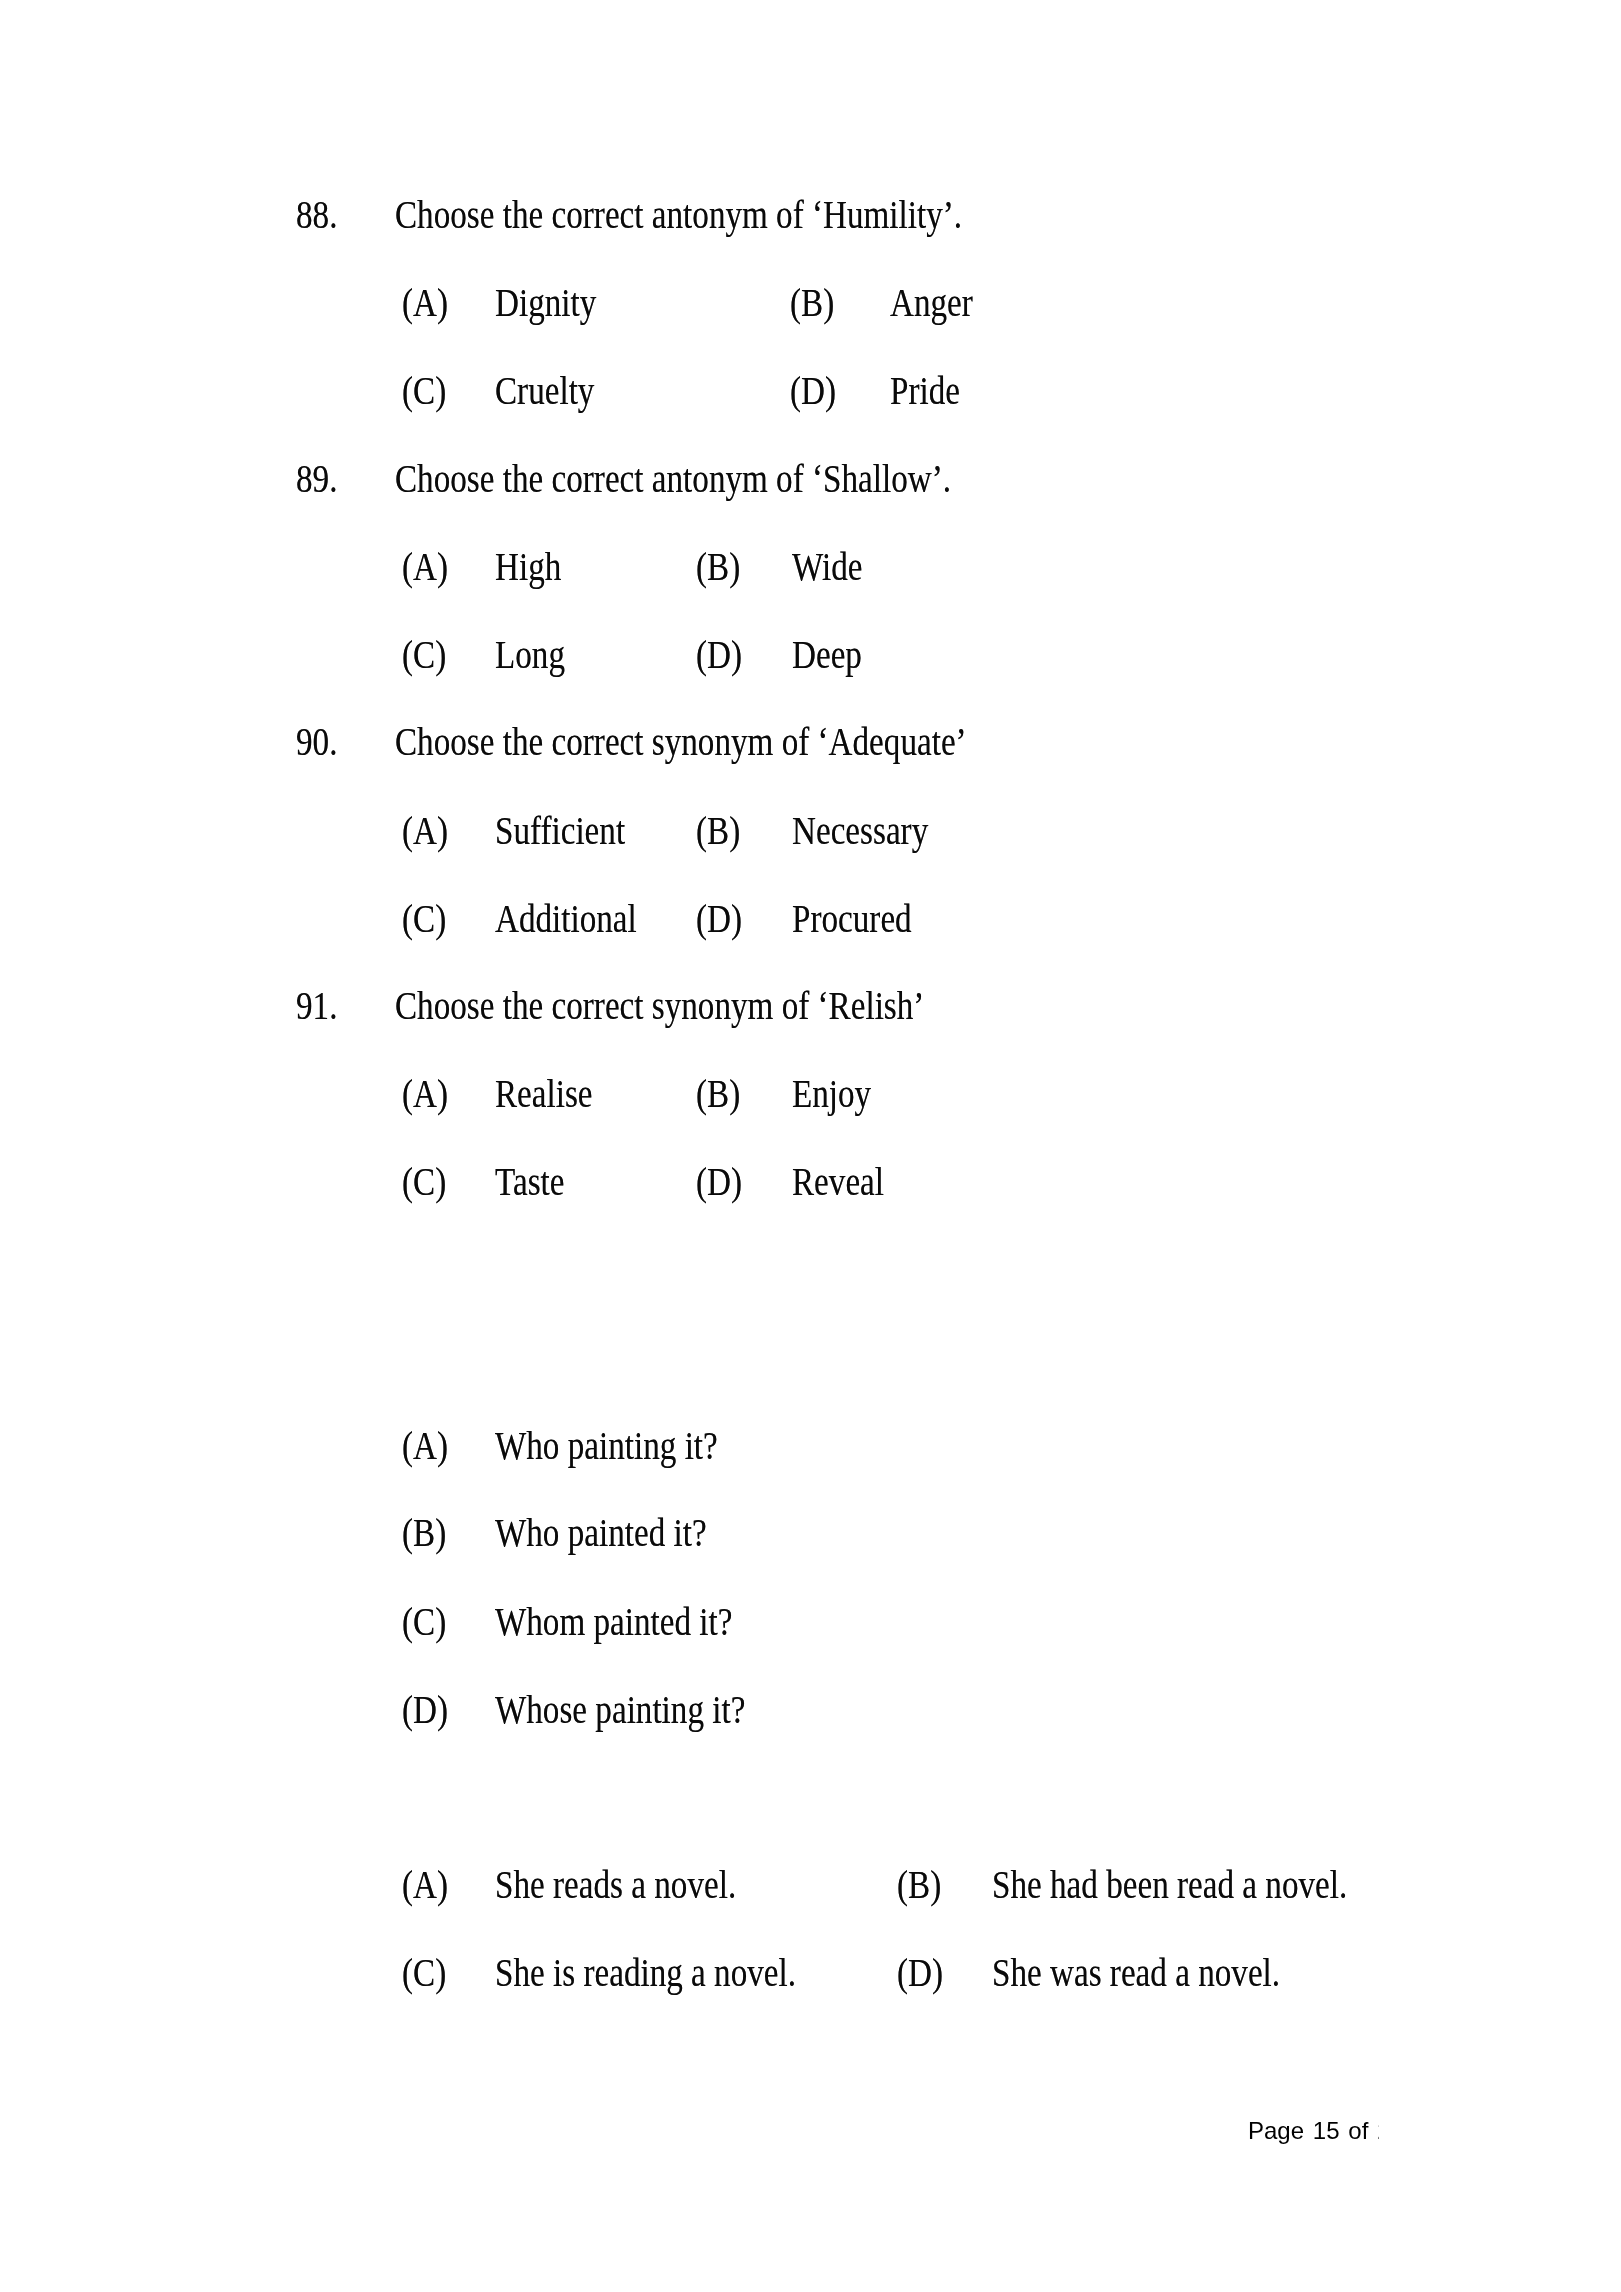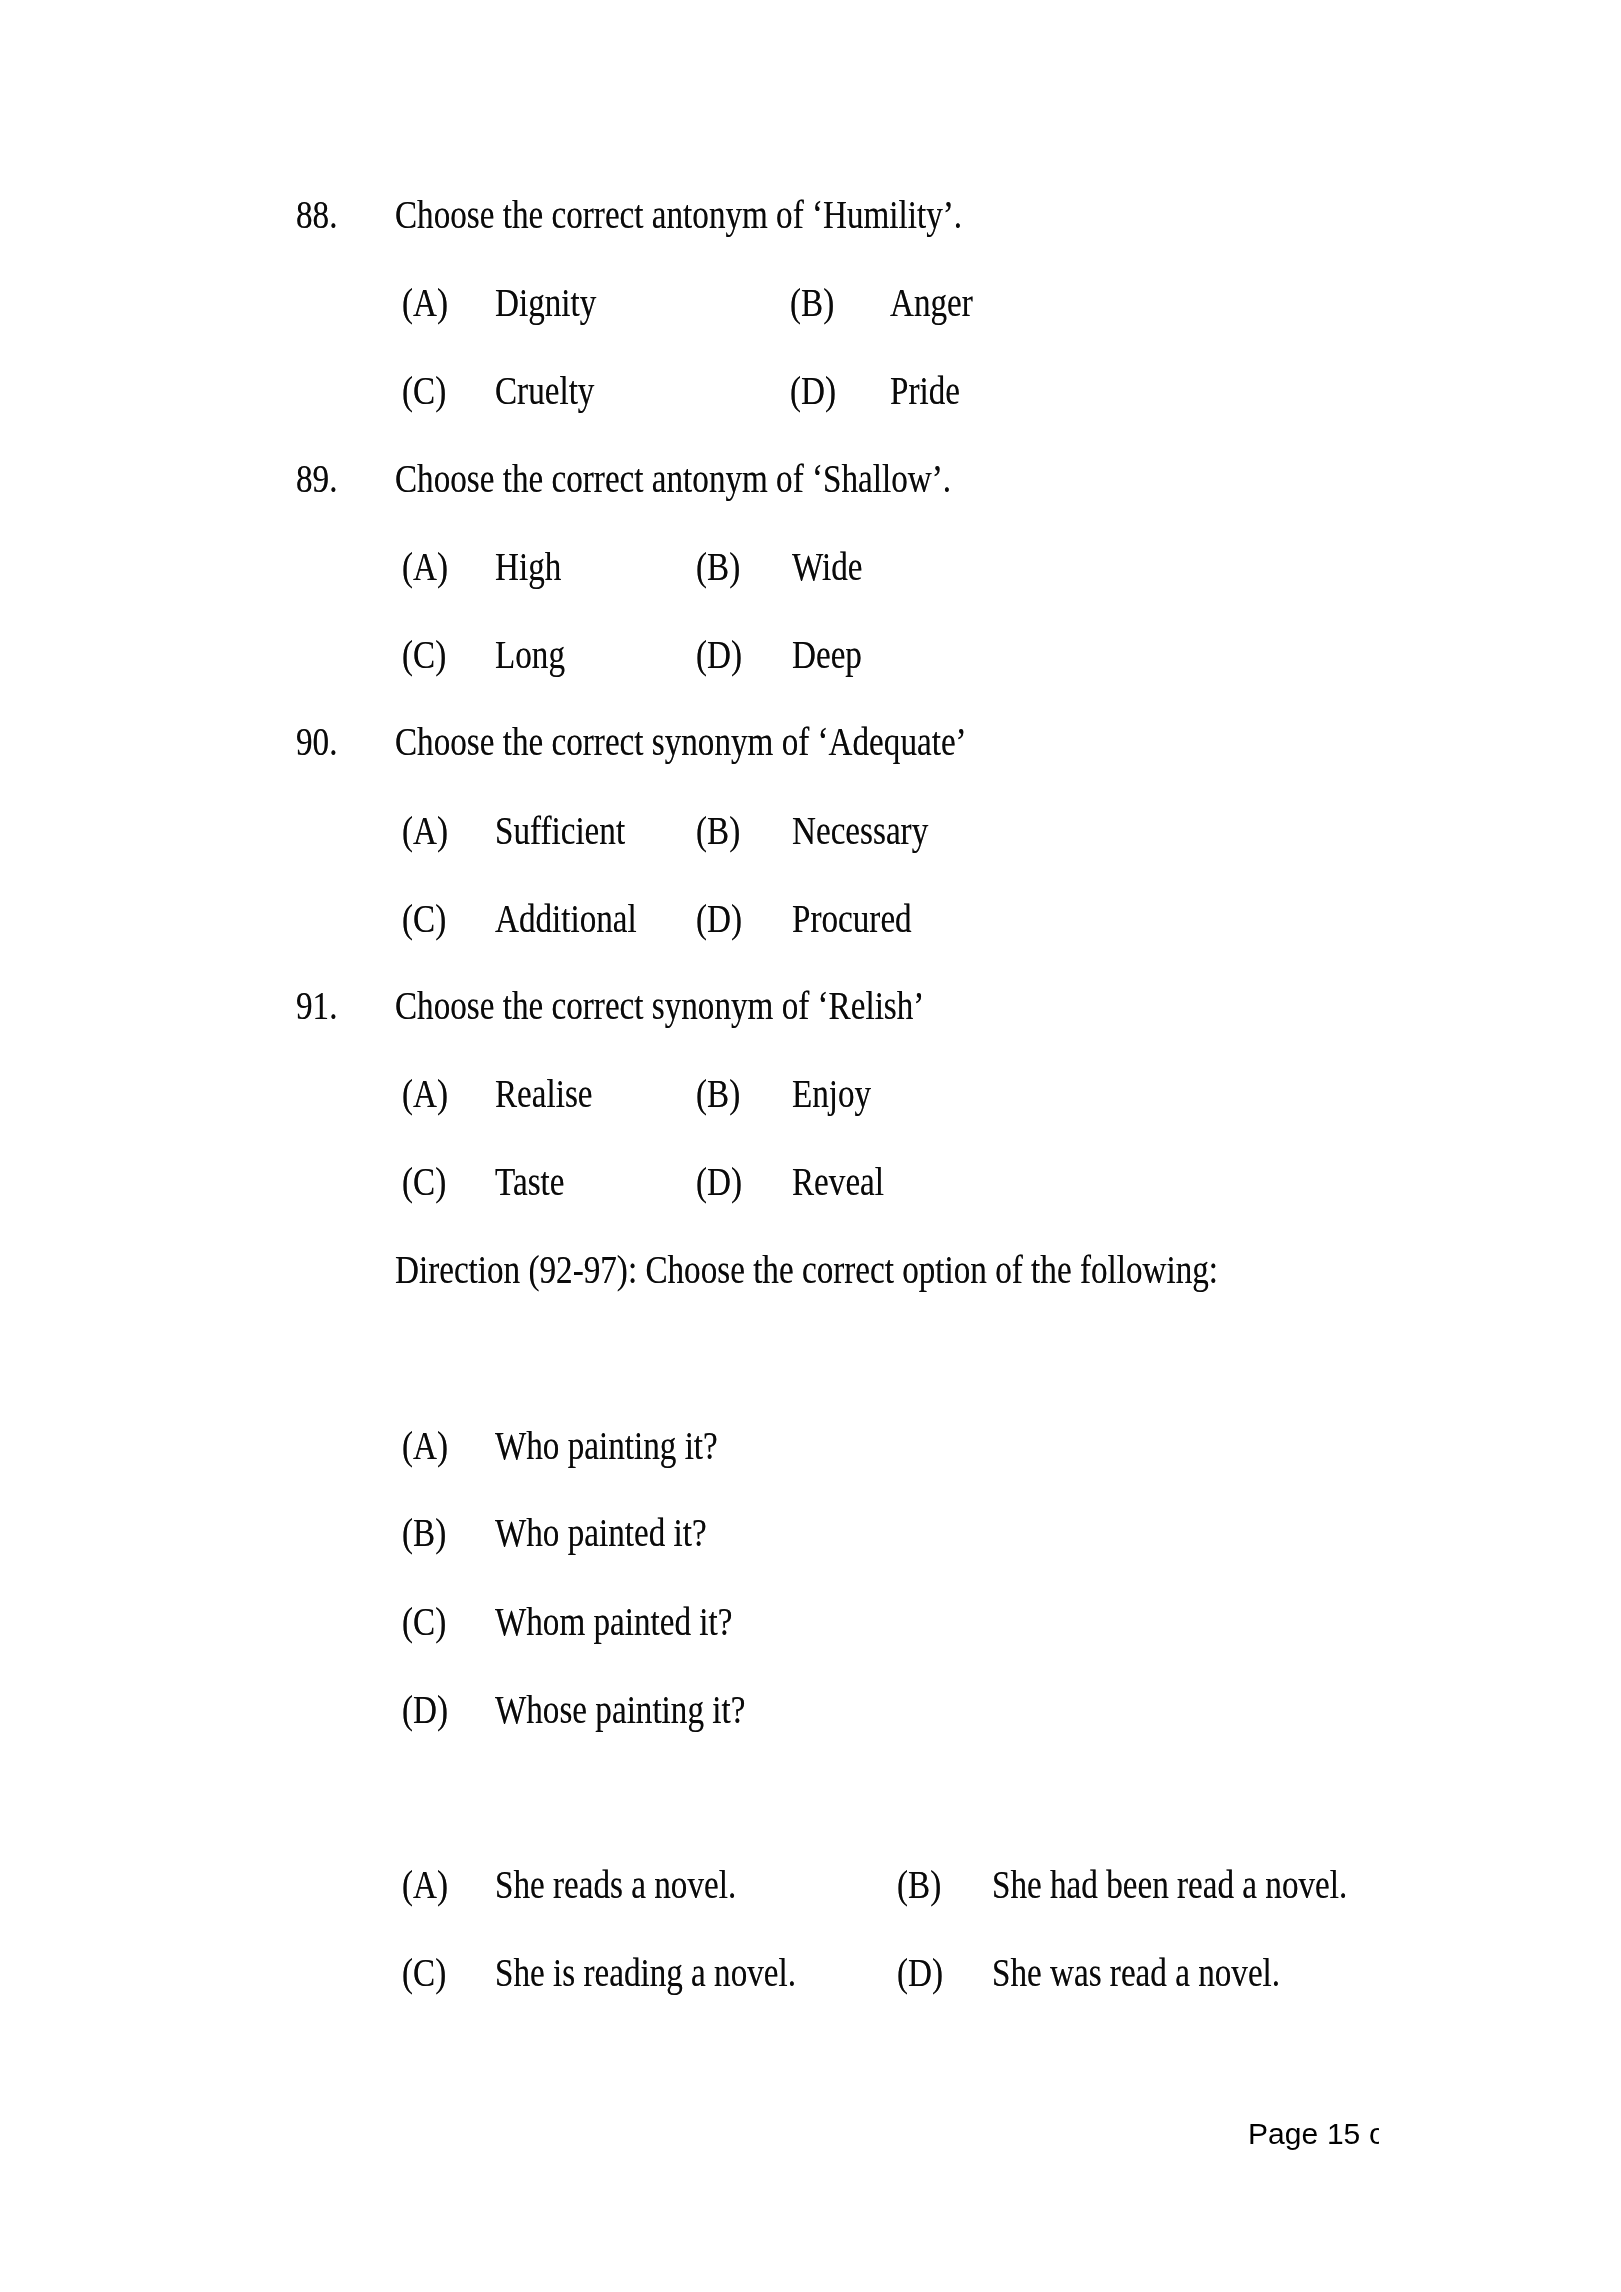--- a/index.html
+++ b/index.html
@@ -34,21 +34,21 @@
   .tb2   { left: 792px; }
   .lb3   { left: 897px; }  
   .tb3   { left: 992px; }
   .footer {
     position: absolute;
     left: 1248px;
     top: 2117px;
     display: flex;
     gap: 8.8px;
     font-family: "Liberation Sans", sans-serif;
-    font-size: 30px;
+    font-size: 24px;
     color: #000000;
   }
   .footer .bold { font-weight: normal; }
 </style>
 </head>
 <body>
 
 <div class="page">
 
   <div class="line" style="top:194px">
@@ -112,23 +112,20 @@
     <span class="t lb2">(B)</span>
     <span class="t tb2">Enjoy</span>
   </div>
   <div class="line" style="top:1161px">
     <span class="t la">(C)</span>
     <span class="t ta">Taste</span>
     <span class="t lb2">(D)</span>
     <span class="t tb2">Reveal</span>
   </div>
 
-  <div class="line" style="top:1249px">
-    <span class="t dir">Direction (92-97): Choose the correct option of the following:</span>
-  </div>
 
   <div class="line" style="top:1425px">
     <span class="t la">(A)</span>
     <span class="t ta">Who painting it?</span>
   </div>
   <div class="line" style="top:1512px">
     <span class="t la">(B)</span>
     <span class="t ta">Who painted it?</span>
   </div>
   <div class="line" style="top:1601px">

